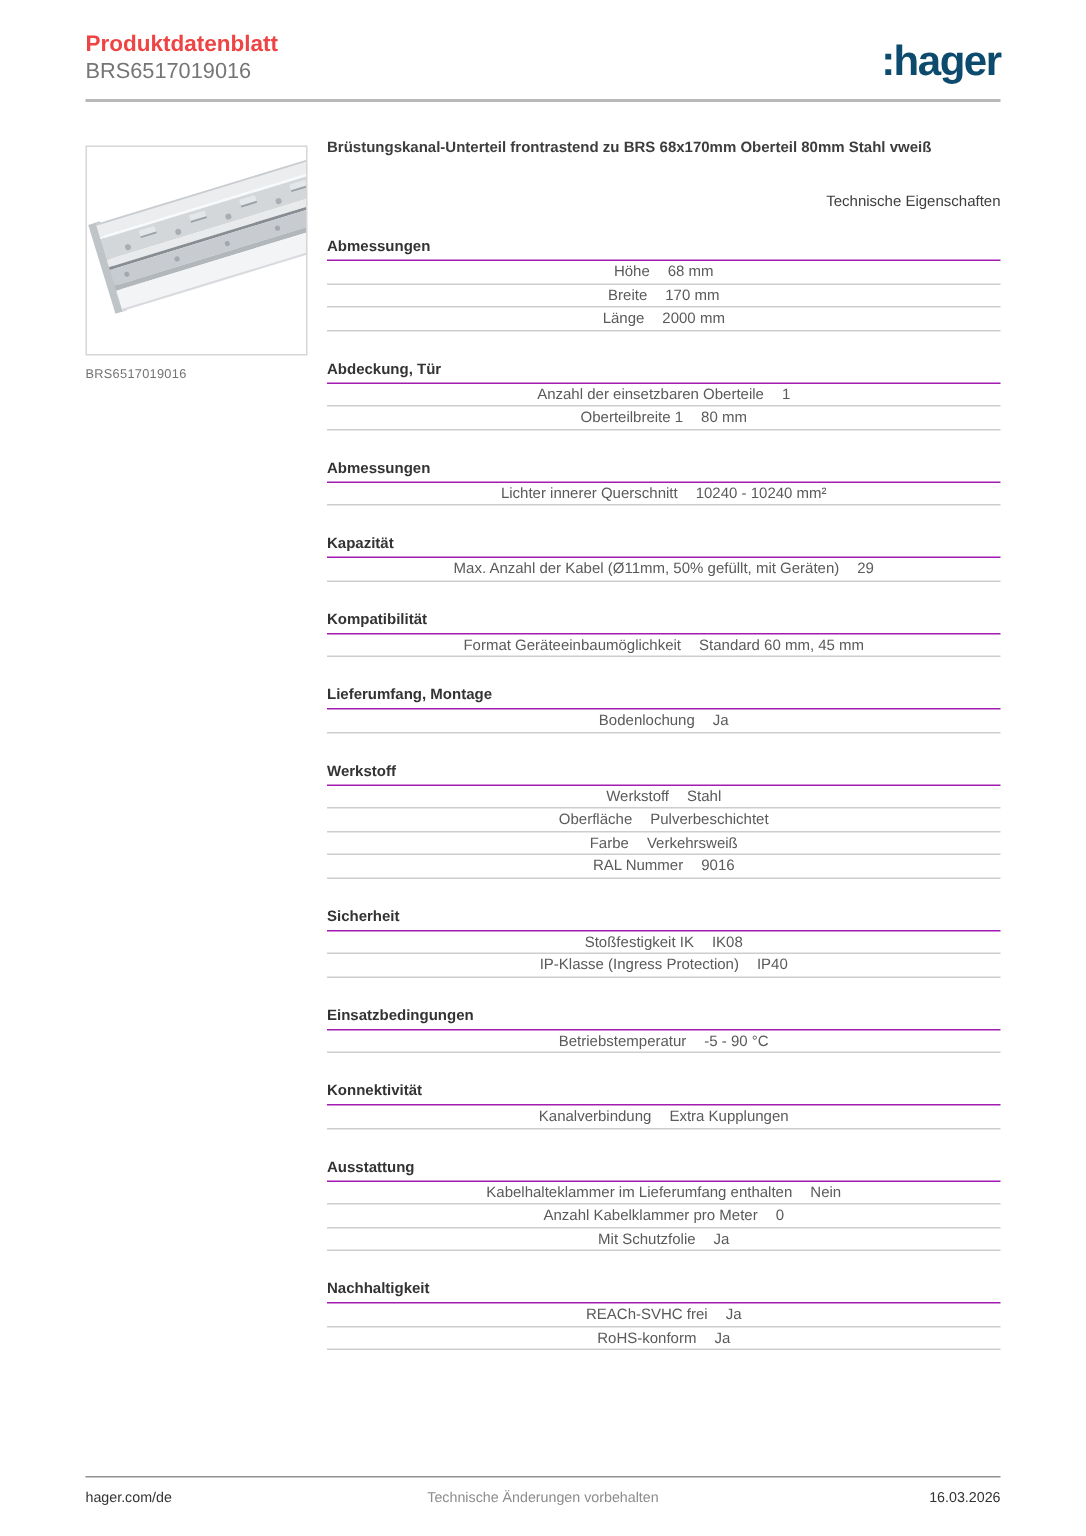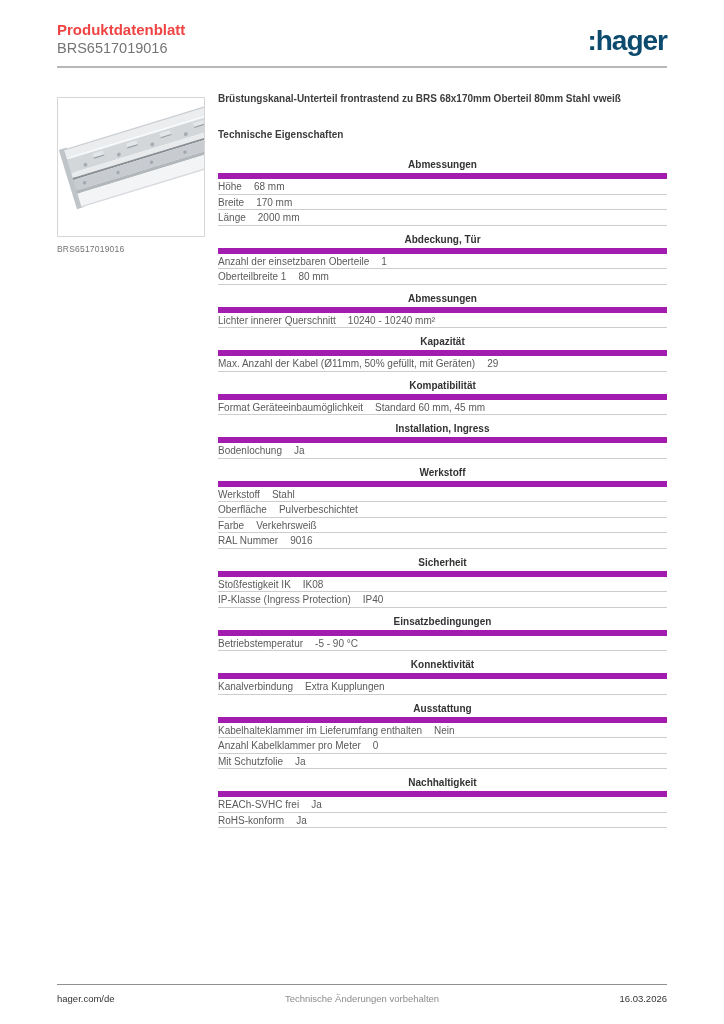--- a/index.html
+++ b/index.html
@@ -22,26 +22,26 @@
                  border-top: 2px solid #b8b8b8; }
 
   
   .left-col { position: absolute; left: 57px; top: 97px; width: 148px; }
   .img-box { width: 148px; height: 140px; border: 1px solid #d6d6d6; background: #fff; overflow: hidden; }
   .img-caption { margin-top: 7px; font-size: 8.5px; color: #737373; letter-spacing: 0.2px; }
 
   
   .right-col { position: absolute; left: 218px; top: 92px; width: 449px; }
   .description { font-size: 10px; font-weight: bold; color: #3d3d3d; line-height: 13px; }
-  .tech-heading { margin-top: 24px; font-size: 10px; font-weight: bold; color: #3d3d3d; line-height: 12px; }
+  .tech-heading { margin-top: 24px; font-size: 10px; font-weight: normal; color: #3d3d3d; line-height: 12px; text-align: right; }
   .sections { margin-top: 18px; }
-  .section + .section { margin-top: 8px; }
+  .section + .section { margin-top: 20px; }
   .sec-title { font-size: 10px; font-weight: bold; color: #333333; line-height: 11px;
-               padding-bottom: 3px; border-bottom: 6px solid #a21caf; text-align: center; }
-  .row { display: flex; justify-content: flex-start; align-items: baseline;
+               padding-bottom: 3px; border-bottom: 1px solid #a21caf; }
+  .row { display: flex; justify-content: center; align-items: baseline;
          padding: 2px 0 1.5px 0; border-bottom: 1px solid #cdcdcd;
          font-size: 10px; color: #5a5a5a; line-height: 11px; }
   .row .label { text-align: left; }
   .row .value { text-align: right; white-space: nowrap; padding-left: 12px; }
 
   
   .footer-rule { position: absolute; left: 57px; right: 57px; top: 984px;
                  border-top: 1px solid #909090; }
   .footer { position: absolute; left: 57px; right: 57px; top: 993px;
             display: grid; grid-template-columns: 1fr auto 1fr; align-items: baseline;
@@ -166,21 +166,21 @@
           </div>
         </div>
         <div class="section">
           <div class="sec-title">Kompatibilität</div>
           <div class="row">
             <span class="label">Format Geräteeinbaumöglichkeit</span>
             <span class="value">Standard 60 mm, 45 mm</span>
           </div>
         </div>
         <div class="section">
-          <div class="sec-title">Installation, Ingress</div>
+          <div class="sec-title">Lieferumfang, Montage</div>
           <div class="row">
             <span class="label">Bodenlochung</span>
             <span class="value">Ja</span>
           </div>
         </div>
         <div class="section">
           <div class="sec-title">Werkstoff</div>
           <div class="row">
             <span class="label">Werkstoff</span>
             <span class="value">Stahl</span>

